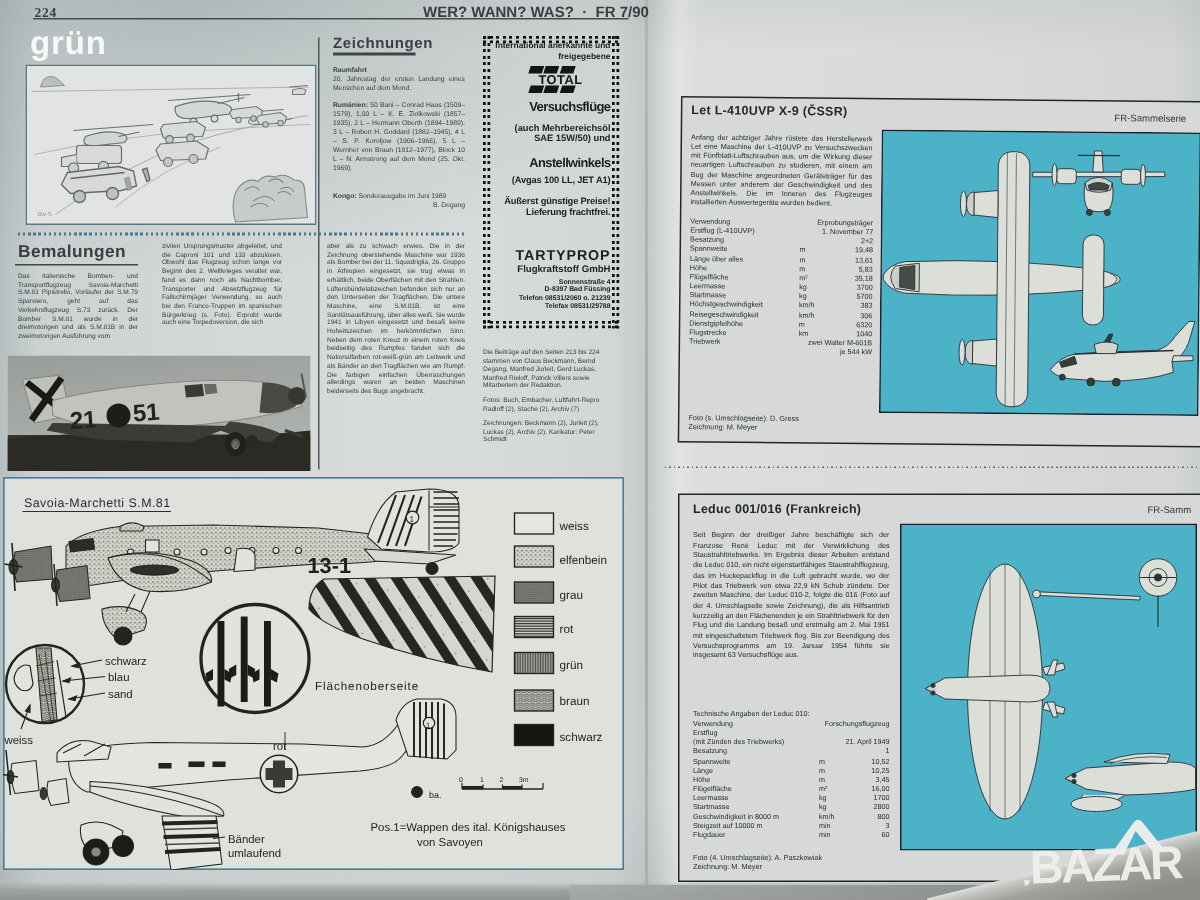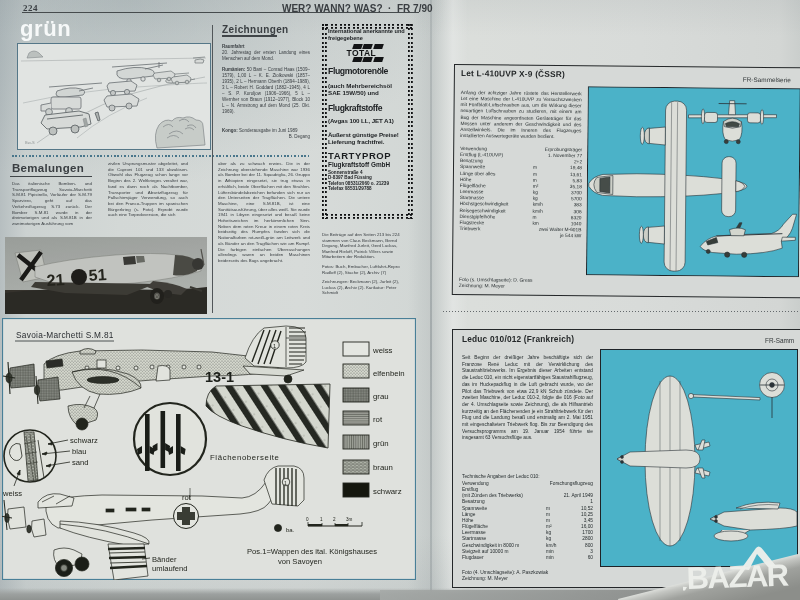--- a/index.html
+++ b/index.html
@@ -115,42 +115,42 @@
   <div class="abs" id="adbox" style="left:322px;top:24px;width:91px;height:195px;
       background:
         repeating-linear-gradient(90deg,#101113 0 2px,transparent 2px 4.4px) 0 0/100% 1.8px no-repeat,
         repeating-linear-gradient(90deg,#101113 0 2px,transparent 2px 4.4px) 0 100%/100% 1.8px no-repeat,
         repeating-linear-gradient(180deg,#101113 0 2px,transparent 2px 4.4px) 0 0/1.8px 100% no-repeat,
         repeating-linear-gradient(180deg,#101113 0 2px,transparent 2px 4.4px) 100% 0/1.8px 100% no-repeat,
         repeating-linear-gradient(90deg,#101113 0 2px,transparent 2px 4.4px) 0 3.4px/100% 1.8px no-repeat,
         repeating-linear-gradient(90deg,#101113 0 2px,transparent 2px 4.4px) 0 calc(100% - 3.4px)/100% 1.8px no-repeat,
         repeating-linear-gradient(180deg,#101113 0 2px,transparent 2px 4.4px) 3.4px 0/1.8px 100% no-repeat,
         repeating-linear-gradient(180deg,#101113 0 2px,transparent 2px 4.4px) calc(100% - 3.4px) 0/1.8px 100% no-repeat;">
-    <div style="position:absolute;left:6px;top:4px;width:79px;text-align:left;color:#1d2023;">
+    <div style="position:absolute;left:6px;top:4px;width:79px;text-align:right;color:#1d2023;">
       <div style="font-size:5.6px;font-weight:bold;line-height:6.6px;">International anerkannte und freigegebene</div>
 
       <div style="margin:3px auto 0;width:42px;">
         <div style="display:flex;justify-content:center;gap:1.5px;">
           <span style="width:9px;height:5px;background:#141517;transform:skewX(-18deg);"></span>
           <span style="width:9px;height:5px;background:#141517;transform:skewX(-18deg);"></span>
           <span style="width:9px;height:5px;background:#141517;transform:skewX(-18deg);"></span>
         </div>
         <div style="font-size:8.5px;font-weight:bold;letter-spacing:0.4px;line-height:8px;color:#131416;">TOTAL</div>
         <div style="display:flex;justify-content:center;gap:1.5px;">
           <span style="width:9px;height:5px;background:#141517;transform:skewX(-18deg);"></span>
           <span style="width:9px;height:5px;background:#141517;transform:skewX(-18deg);"></span>
           <span style="width:9px;height:5px;background:#141517;transform:skewX(-18deg);"></span>
         </div>
       </div>
-      <div style="font-size:8.7px;font-weight:bold;margin-top:3.5px;letter-spacing:-0.4px;">Flugmotorenöle</div>
+      <div style="font-size:8.7px;font-weight:bold;margin-top:3.5px;letter-spacing:-0.4px;">Versuchsflüge</div>
       <div style="font-size:6.2px;font-weight:bold;margin-top:6px;line-height:7px;">(auch Mehrbereichsöl<br>SAE 15W/50) und</div>
-      <div style="font-size:8.6px;font-weight:bold;margin-top:7px;letter-spacing:-0.4px;">Flugkraftstoffe</div>
+      <div style="font-size:8.6px;font-weight:bold;margin-top:7px;letter-spacing:-0.4px;">Anstellwinkels</div>
       <div style="font-size:6.2px;font-weight:bold;margin-top:4.5px;letter-spacing:-0.1px;">(Avgas 100 LL, JET A1)</div>
       <div style="font-size:6.2px;font-weight:bold;margin-top:6.5px;line-height:7.4px;letter-spacing:-0.1px;">Äußerst günstige Preise!<br>Lieferung frachtfrei.</div>
-      <div style="font-size:9.5px;font-weight:bold;margin-top:4px;letter-spacing:0.6px;">TARTYPROP</div>
+      <div style="font-size:9.5px;font-weight:bold;margin-top:19px;letter-spacing:0.6px;">TARTYPROP</div>
       <div style="font-size:6.4px;font-weight:bold;margin-top:0.5px;">Flugkraftstoff GmbH</div>
       <div style="font-size:4.6px;font-weight:bold;margin-top:1.5px;line-height:5.6px;">Sonnenstraße 4<br>D-8397 Bad Füssing<br>Telefon 08531/2060 o. 21239<br>Telefax 08531/29788</div>
     </div>
   </div>
 
   <div class="abs t" id="underad" style="left:322px;top:232px;width:90px;font-size:4.4px;line-height:5.6px;">
     Die Beiträge auf den Seiten 213 bis 224 stammen von Claus Beckmann, Bernd Degang, Manfred Jurleit, Gerd Luckas, Manfred Rieloff, Patrick Villers sowie Mitarbeitern der Redaktion.
     <div style="margin-top:4px;">Fotos: Buch, Embacher, Luftfahrt-Repro Radloff (2), Stache (2), Archiv (7)</div>
     <div style="margin-top:4px;">Zeichnungen: Beckmann (2), Jurleit (2), Luckas (2), Archiv (2). Karikatur: Peter Schmidt</div>
   </div>
@@ -481,21 +481,21 @@
         <path d="M143,142 q9,-3.5 16,0 l-1.5,6 -13,0z" fill="#dfe2da"></path>
         <path d="M150,140 l3,-5 2.5,0 -2,5z" fill="#39413c"></path>
         <circle cx="141" cy="167" r="2.6" fill="#39413c"></circle>
             <circle cx="158" cy="167" r="2.6" fill="#39413c"></circle>
         <circle cx="122" cy="164" r="2" fill="#39413c"></circle>
         <path d="M195,153 l14,-1 0,-3 -13,0z"></path>
       </g>
     </svg>
   </div>
   <div class="abs" id="box2" style="left:452px;top:329px;width:351px;height:257px;border:1.4px solid #26292b;background:#e2e6e3;">
-    <div class="abs" style="left:9px;top:4px;font-size:8.3px;font-weight:bold;color:#26292b;letter-spacing:0.2px;">Leduc 010/012 (Frankreich)</div>
+    <div class="abs" style="left:9px;top:4px;font-size:8.3px;font-weight:bold;color:#26292b;letter-spacing:0.2px;">Leduc 001/016 (Frankreich)</div>
     <div class="abs" style="left:312px;top:7px;font-size:6.4px;color:#35393c;">FR-Samm</div>
         <div class="abs" style="left:9px;top:25px;width:131px;font-size:4.8px;line-height:6.7px;color:#272d30;text-align:justify;">Seit Beginn der dreißiger Jahre beschäftigte sich der Franzose René Leduc mit der Verwirklichung des Staustrahltriebwerks. Im Ergebnis dieser Arbeiten entstand die Leduc 010, ein nicht eigenstartfähiges Staustrahlflugzeug, das im Huckepackflug in die Luft gebracht wurde, wo der Pilot das Triebwerk von etwa 22,9 kN Schub zündete. Der zweiten Maschine, der Leduc 010-2, folgte die 016 (Foto auf der 4. Umschlagseite sowie Zeichnung), die als Hilfsantrieb kurzzeitig an den Flächenenden je ein Strahltriebwerk für den Flug und die Landung besaß und erstmalig am 2. Mai 1951 mit eingeschaltetem Triebwerk flog. Bis zur Beendigung des Versuchsprogramms am 19. Januar 1954 führte sie insgesamt 63 Versuchsflüge aus.</div>
     <div class="abs" style="left:9px;top:144px;font-size:4.8px;color:#272d30;">Technische Angaben der Leduc 010:</div>
     <div class="abs" style="left:9px;top:151px;width:131px;font-size:4.8px;line-height:6.15px;color:#272d30;">
       <div style="position:relative;">Verwendung<span style="position:absolute;right:0;">Forschungsflugzeug</span></div>
       <div style="position:relative;">Erstflug</div>
       <div style="position:relative;">(mit Zünden des Triebwerks)<span style="position:absolute;right:0;">21. April 1949</span></div>
       <div style="position:relative;">Besatzung<span style="position:absolute;right:0;">1</span></div>
       <div style="position:relative;">Spannweite<span style="position:absolute;left:84px;">m</span><span style="position:absolute;right:0;">10,52</span></div>
       <div style="position:relative;">Länge<span style="position:absolute;left:84px;">m</span><span style="position:absolute;right:0;">10,25</span></div>

